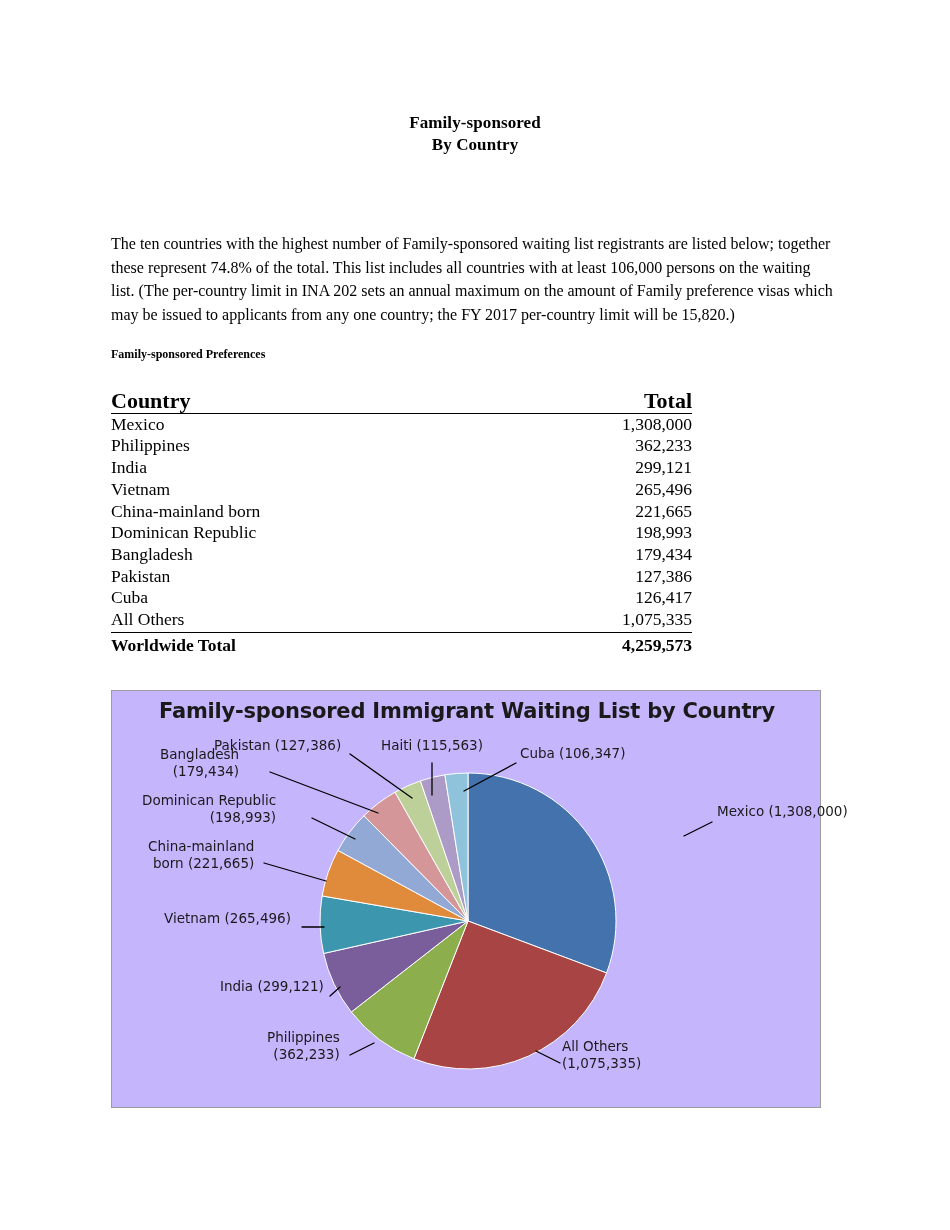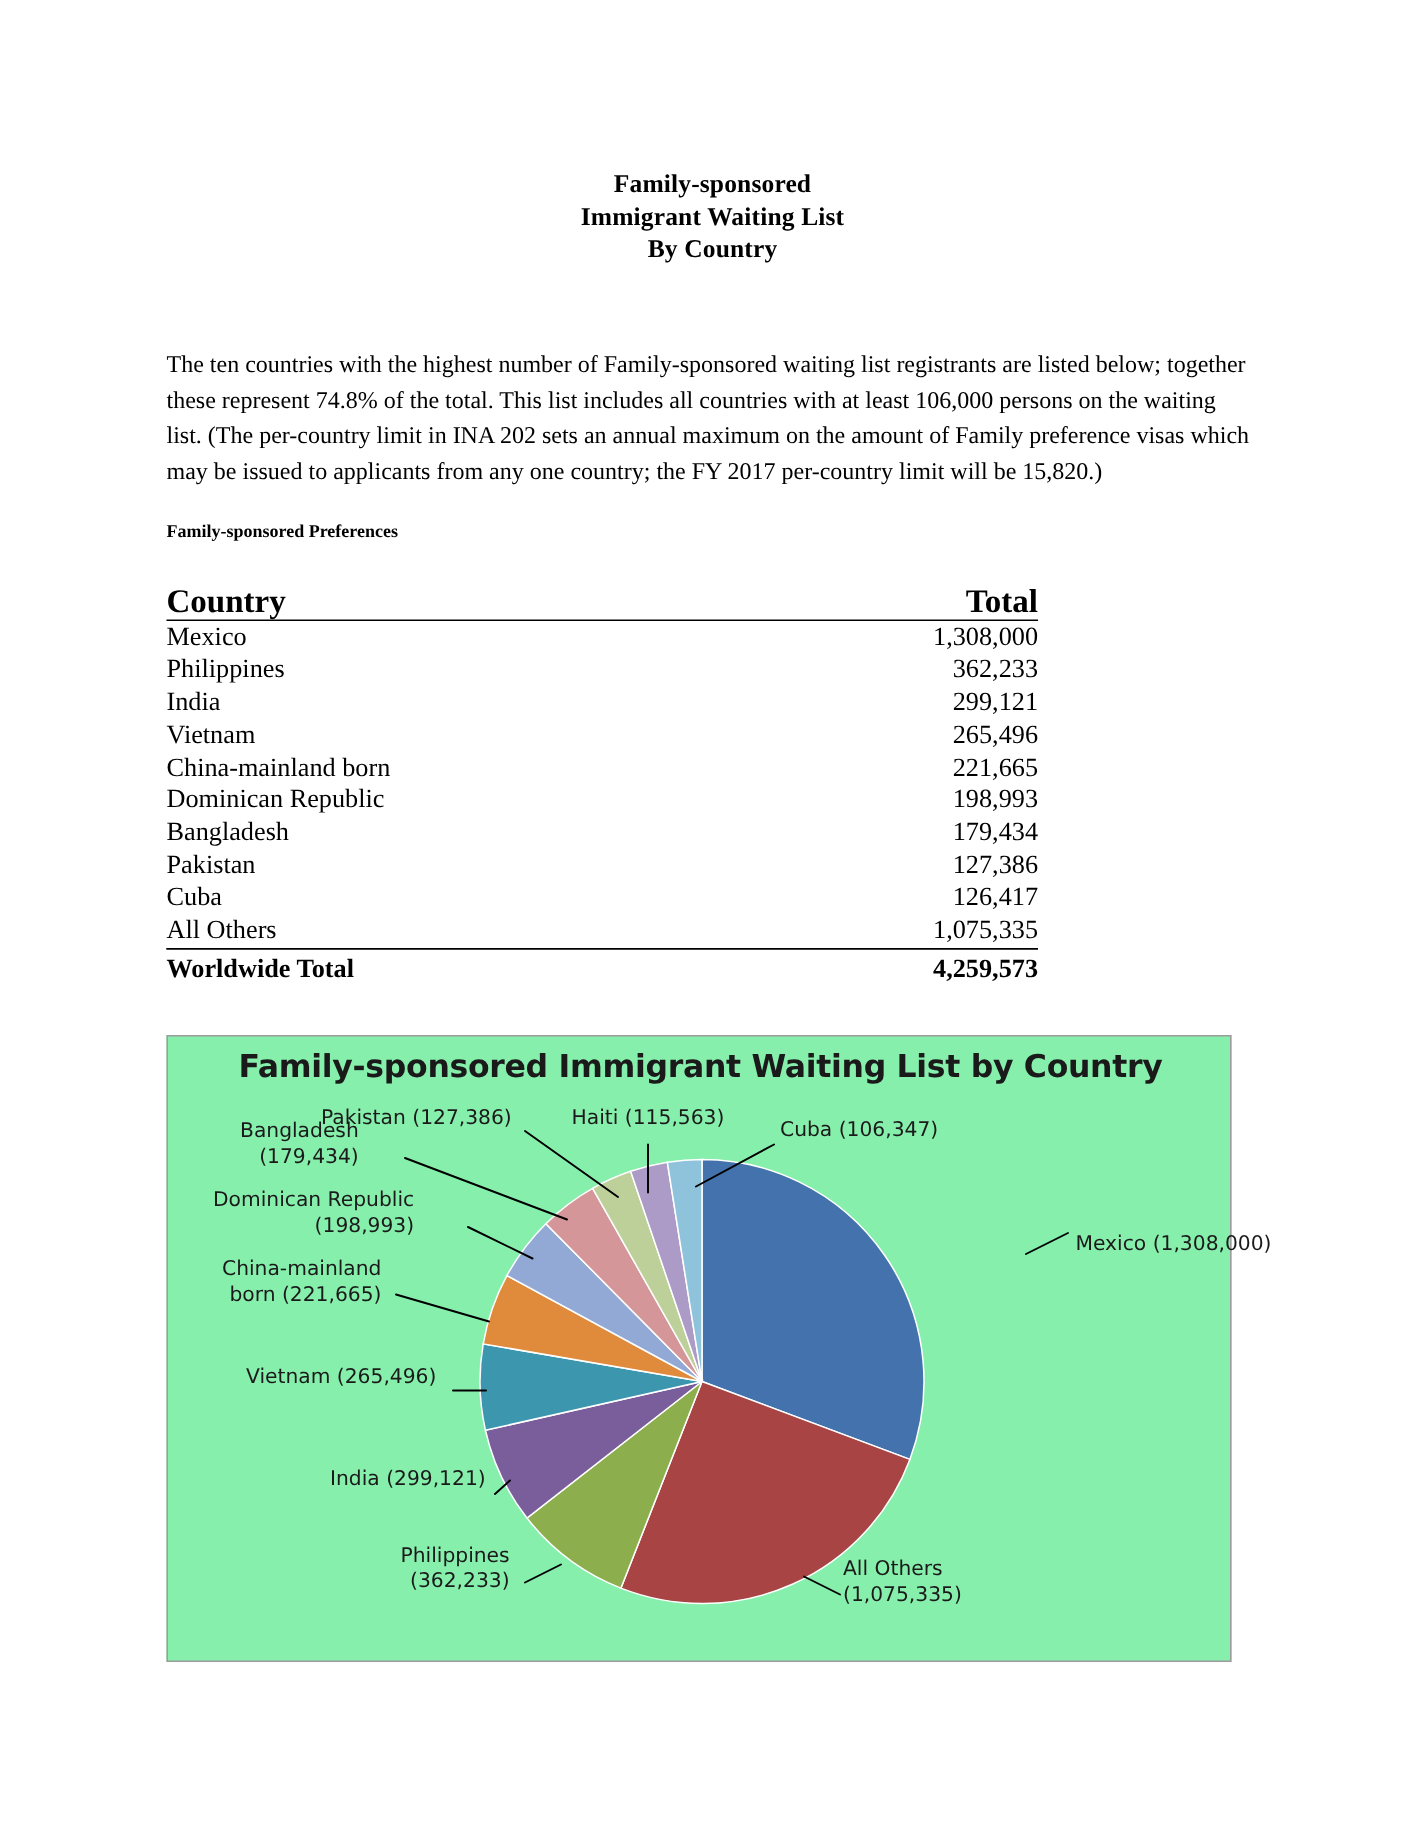--- a/index.html
+++ b/index.html
@@ -83,21 +83,21 @@
   }
 
   
   .chart-frame {
     position: absolute;
     left: 111px;
     top: 690px;
     width: 710px;
     height: 418px;
     border: 1px solid #9c9c9c;
-    background: #86efac;
+    background: #c4b5fd;
     box-sizing: border-box;
     font-family: "DejaVu Sans", "Liberation Sans", sans-serif;
   }
   .chart-title {
     position: absolute;
     left: 0;
     top: 8px;
     width: 710px;
     text-align: center;
     font-size: 21px;
@@ -119,21 +119,20 @@
   }
   .pie-label.r { text-align: right; }
   .pie-label.l { text-align: left; }
   .pie-label.c { text-align: center; }
 </style>
 </head>
 <body>
 
 <div class="doc-title">
   <div>Family-sponsored</div>
-  <div>Immigrant Waiting List</div>
   <div>By Country</div>
 </div>
 
 <p class="intro">The ten countries with the highest number of Family-sponsored waiting list registrants are listed below; together these represent 74.8% of the total. This list includes all countries with at least 106,000 persons on the waiting list. (The per-country limit in INA 202 sets an annual maximum on the amount of Family preference visas which may be issued to applicants from any one country; the FY 2017 per-country limit will be 15,820.)</p>
 
 <div class="section-head">Family-sponsored Preferences</div>
 
 <table class="tbl">
   <thead>
     <tr>
@@ -218,21 +217,21 @@
         <polyline points="152,172 214,190"></polyline>
         <polyline points="200,127 243,148"></polyline>
         <polyline points="158,81 266,122"></polyline>
         <polyline points="238,63 300,107"></polyline>
         <polyline points="320,72 320,104"></polyline>
         <polyline points="404,72 352,100"></polyline>
       </g>
   </svg>
 
   <div id="pie-labels">
-      <div class="pie-label l" style="left: 605px; top: 130px;">Mexico (1,308,000)</div>
+      <div class="pie-label l" style="left: 605px; top: 112px;">Mexico (1,308,000)</div>
       <div class="pie-label l" style="left: 450px; top: 347px;">All Others
 (1,075,335)</div>
       <div class="pie-label r" style="left: 155px; top: 338px;">Philippines
 (362,233)</div>
       <div class="pie-label r" style="left: 108px; top: 286.5px;">India (299,121)</div>
       <div class="pie-label r" style="left: 52px; top: 218.5px;">Vietnam (265,496)</div>
       <div class="pie-label r" style="left: 36px; top: 147px;">China-mainland
 born (221,665)</div>
       <div class="pie-label r" style="left: 30px; top: 101px;">Dominican Republic
 (198,993)</div>

